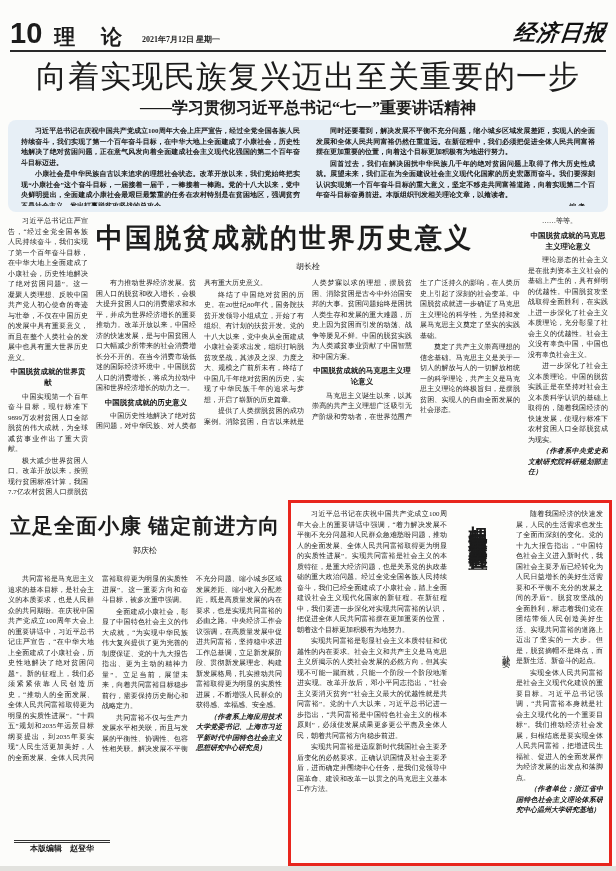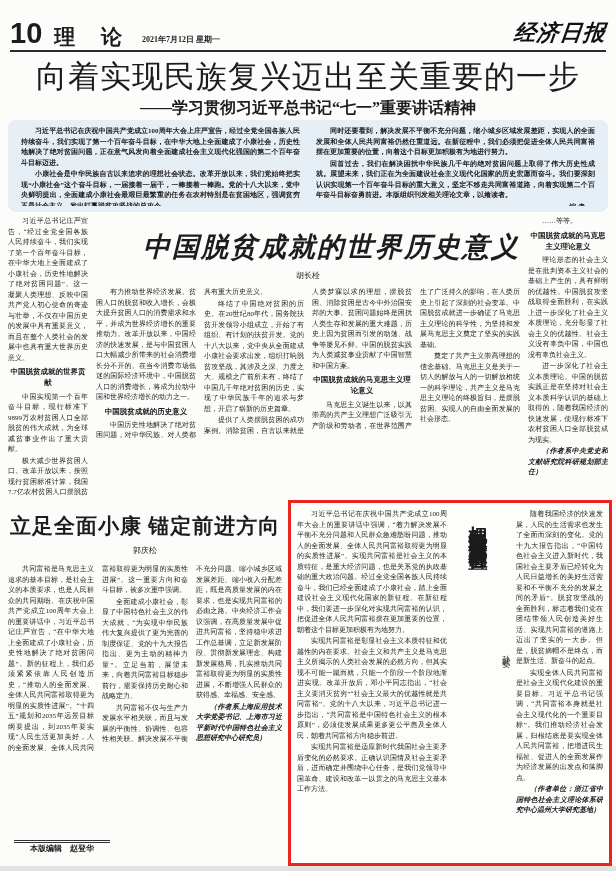--- a/index.html
+++ b/index.html
@@ -40,30 +40,30 @@
   .bodytext p { text-indent:2em; text-align:justify; margin-bottom:1px; }
   .bodytext p.sub { text-indent:0; text-align:center; font-weight:700; font-size:7.5px;
                     font-family:"Liberation Sans","DejaVu Sans",sans-serif; margin:3px 0; }
   .bodytext p.note { font-style:italic; font-weight:700; }
 
   
   .art2 { position:absolute; top:216px; left:8px; width:600px; height:282px;
           display:flex; gap:8px; }
   .art2 .sidecol { width:80px; height:100%; overflow:hidden; }
   .art2 .center { flex:1; display:flex; flex-direction:column; }
-  .art2 h2 { text-align:right; font-family:"Liberation Sans","DejaVu Sans",sans-serif;
-             font-size:27px; font-weight:900; letter-spacing:2px; margin-top:13px;font-style:italic; }
+  .art2 h2 { text-align:left; font-family:"Liberation Sans","DejaVu Sans",sans-serif;
+             font-size:27px; font-weight:900; letter-spacing:2px; margin-top:4px; }
   .art2 .byline { text-align:center; font-size:8px; margin:5px 0 6px; }
   .art2 .cols4 { column-count:4; column-gap:8px; flex:1; overflow:hidden; }
 
   
   .art3 { position:absolute; top:506px; left:8px; width:274px; height:330px; }
   .art3 h2 { text-align:center; font-size:21px; font-weight:900; letter-spacing:1px;
              font-family:"Liberation Serif","DejaVu Serif",serif; margin-top:6px; }
-  .art3 .byline { text-align:center; font-size:8px; margin:5px 0 8px; }
+  .art3 .byline { text-align:center; font-size:8px; margin:5px 0 18px; }
   .art3 .cols3 { column-count:3; column-gap:8px; height:268px; overflow:hidden; }
 
   .pg-editor { position:absolute; top:840px; left:14px; width:96px; text-align:center;
                border-top:3px double #333; font-size:8px; font-weight:700; }
 
   
   .featured { position:absolute; top:500px; left:288px; width:324px; height:366px;
               border:3px solid #e8261d; background:#fdfdfb; padding:6px;
               display:flex; gap:6px; }
   .featured .fcol-l { width:150px; height:100%; overflow:hidden; }

